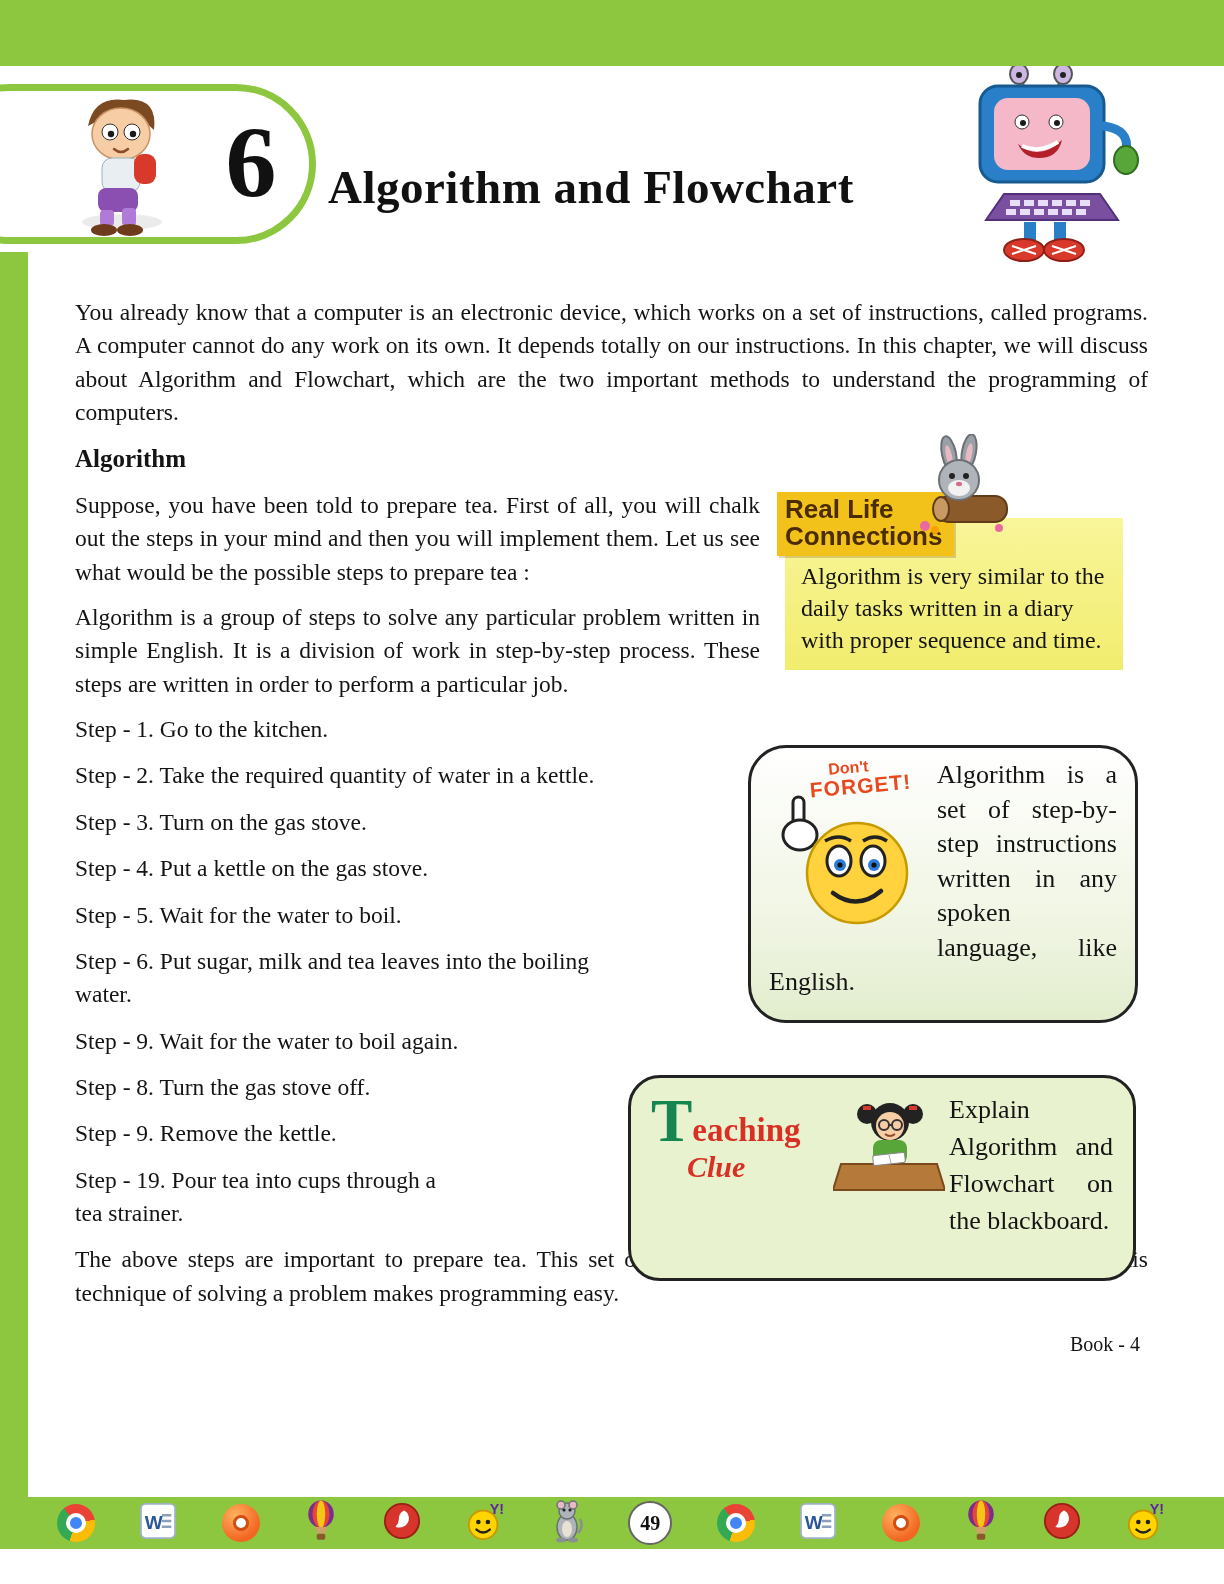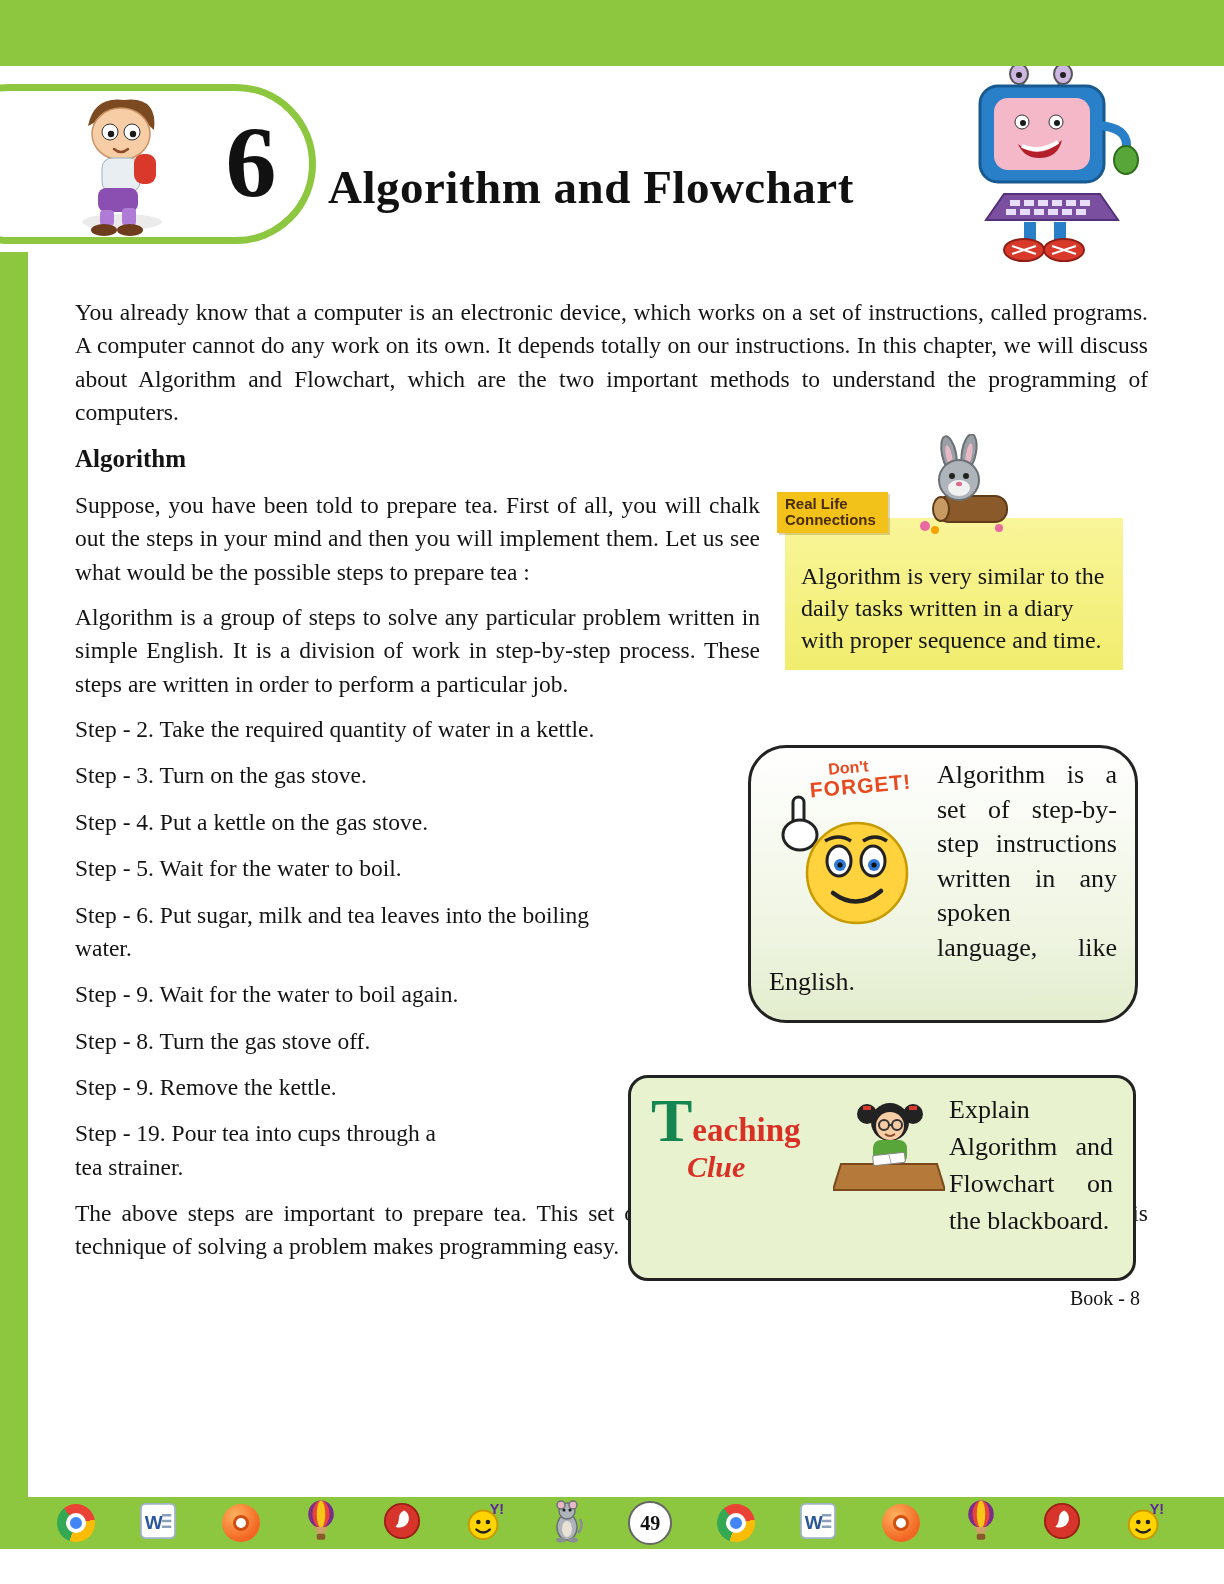--- a/index.html
+++ b/index.html
@@ -33,41 +33,41 @@
   p.step.narrow   { width:540px; }
   p.step.narrowest{ width:370px; }
   .closing { text-align:justify; margin-top:6px; }
   .book-label { text-align:right; font-size:20px; margin-top:20px; padding-right:8px; }
 
   
   .rl-box { position:absolute; left:785px; top:518px; width:338px;
             background:linear-gradient(#f9f59a,#f1ed6e);
             padding:42px 14px 14px 16px; font-size:24px; line-height:1.34; }
   .rl-label { position:absolute; left:-8px; top:-26px; background:#f3c21a; color:#4a2c00;
-              font-family:"Liberation Sans", sans-serif; font-weight:bold; font-size:15px;
+              font-family:"Liberation Sans", sans-serif; font-weight:bold; font-size:26px;
               line-height:1.05; padding:4px 12px 5px 8px;
               box-shadow:2px 2px 0 rgba(120,80,0,.25); }
   .rl-label span { display:block; }
   .rl-rabbit { position:absolute; left:126px; top:-84px; }
 
   
   .df-box { position:absolute; left:748px; top:745px; width:390px; min-height:278px;
             border:3.5px solid #222; border-radius:38px;
             background:linear-gradient(180deg,#ffffff 0%,#eef4e0 70%,#e2edcd 100%);
             padding:10px 18px 14px; font-size:26px; line-height:1.33; }
   .df-float { float:left; width:168px; }
   .df-label { margin-left:40px; transform:rotate(-5deg); color:#e8491f;
               font-family:"Liberation Sans", sans-serif; font-weight:bold; line-height:1; }
   .df-label .l1 { display:block; font-size:16px; margin-left:20px; }
   .df-label .l2 { display:block; font-size:21px; letter-spacing:1px; }
   .df-text { text-align:justify; }
 
   
   .tc-box { position:absolute; left:628px; top:1075px; width:508px; min-height:206px;
-            border:3.5px solid #222; border-radius:20px; background:#e9f2cf;
+            border:3.5px solid #222; border-radius:32px; background:#e9f2cf;
             padding:14px 20px; font-size:26px; line-height:1.42; }
   .tc-float { float:left; width:298px; display:flex; align-items:flex-start; }
   .tc-label { width:182px; padding-top:4px; }
   .tc-T    { font-size:62px; color:#15864f; font-weight:bold; line-height:.8; font-family:"Liberation Serif",serif; }
   .tc-rest { font-size:33px; color:#d93025; font-weight:bold; }
   .tc-clue { display:block; font-size:30px; color:#d93025; font-weight:bold;
              margin-left:36px; margin-top:-8px; font-style:italic; }
   .tc-text { text-align:justify; }
 
   
@@ -164,33 +164,34 @@
   </span>
 
   <div class="main">
     <p class="intro">You already know that a computer is an electronic device, which works on a set of instructions, called programs. A computer cannot do any work on its own. It depends totally on our instructions. In this chapter, we will discuss about Algorithm and Flowchart, which are the two important methods to understand the programming of computers.</p>
 
     <h2 class="sec-heading">Algorithm</h2>
 
     <p class="body-just">Suppose, you have been told to prepare tea. First of all, you will chalk out the steps in your mind and then you will implement them. Let us see what would be the possible steps to prepare tea :</p>
     <p class="body-just">Algorithm is a group of steps to solve any particular problem written in simple English. It is a division of work in step-by-step process. These steps are written in order to perform a particular job.</p>
 
+    <p class="step">Step - 1. Go to the kitchen.</p>
     <p class="step">Step - 2. Take the required quantity of water in a kettle.</p>
     <p class="step">Step - 3. Turn on the gas stove.</p>
     <p class="step">Step - 4. Put a kettle on the gas stove.</p>
     <p class="step">Step - 5. Wait for the water to boil.</p>
     <p class="step narrow">Step - 6. Put sugar, milk and tea leaves into the boiling water.</p>
     <p class="step narrow">Step - 9. Wait for the water to boil again.</p>
     <p class="step narrow">Step - 8. Turn the gas stove off.</p>
     <p class="step narrow">Step - 9. Remove the kettle.</p>
     <p class="step narrowest">Step - 19. Pour tea into cups through a tea strainer.</p>
 
     <p class="closing">The above steps are important to prepare tea. This set of steps to solve a problem is called algorithm. This technique of solving a problem makes programming easy.</p>
 
-    <div class="book-label">Book - 8</div>
+    <div class="book-label">Book - 4</div>
   </div>
 
   <div class="rl-box">
     <div class="rl-label">
       <span>Real Life</span>
       <span>Connections</span>
     </div>
     <span class="rl-rabbit">
       <svg width="104" height="104" viewBox="0 0 104 104">
         <rect x="26" y="62" width="70" height="26" rx="12" fill="#8a5a2b" stroke="#5f3c17" stroke-width="2"></rect>

